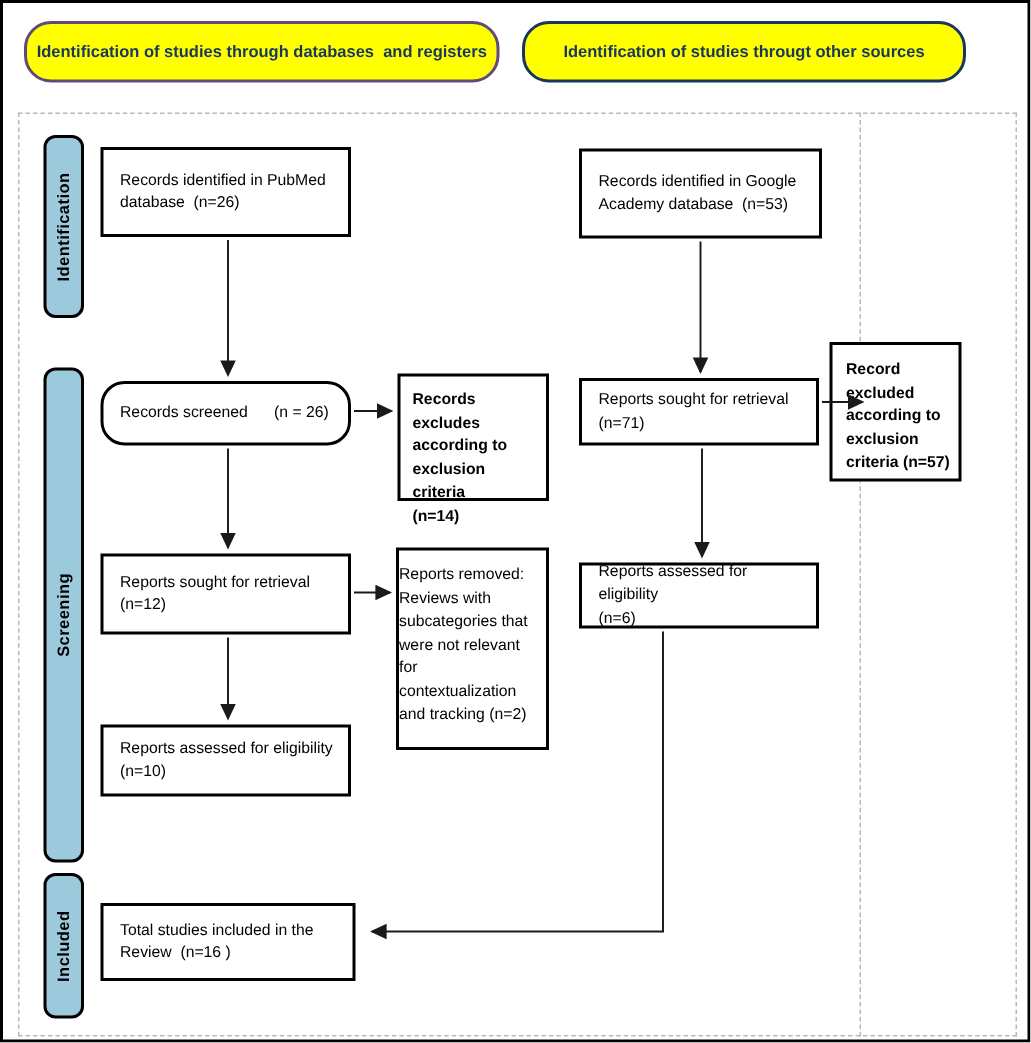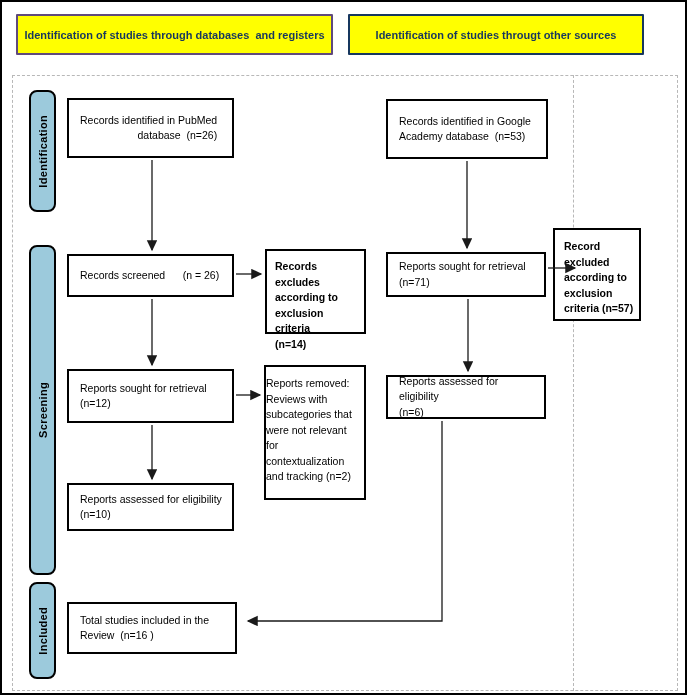--- a/index.html
+++ b/index.html
@@ -3,21 +3,21 @@
 <meta charset="utf-8">
 <style>
   html,body{margin:0;padding:0;background:#fff;font-family:"Liberation Sans",sans-serif;}
   #canvas{
     position:relative;width:687px;height:695px;background:#fff;
     border:2.5px solid #000;box-sizing:border-box;overflow:hidden;
   }
   
   .banner{
     position:absolute;display:flex;align-items:center;justify-content:center;
-    background:#FFFF00;border-radius:1px;box-sizing:border-box;
+    background:#FFFF00;border-radius:18px;box-sizing:border-box;
     font-weight:bold;font-size:11px;color:#17375E;text-align:center;white-space:pre;
   }
   #banner-left{left:14px;top:12px;width:317px;height:41px;border:2.5px solid #604A7B;}
   #banner-right{left:346px;top:12px;width:296px;height:41px;border:2.5px solid #17375E;}
   
   #dashed-frame{
     position:absolute;left:10px;top:73px;width:666px;height:616px;
     border:1px dashed #b8b8b8;box-sizing:border-box;
   }
   #dashed-divider{
@@ -36,23 +36,23 @@
   #stage-identification{top:88px;height:122px;}
   #stage-screening{top:243px;height:330px;}
   #stage-included{top:580px;height:97px;}
   
   .fbox{
     position:absolute;background:#fff;border:2px solid #000;box-sizing:border-box;
     display:flex;align-items:center;
     font-size:10.5px;color:#000;line-height:15.5px;
   }
   .fbox .txt{white-space:pre-wrap;padding-left:11px;padding-right:4px;}
-  #box-pubmed{left:65px;top:96px;width:167px;height:60px;text-align:right;}
+  #box-pubmed{left:65px;top:96px;width:167px;height:60px;}
   #box-google{left:384px;top:97px;width:162px;height:60px;}
-  #box-screened{left:65px;top:252px;width:167px;height:43px;border-width:2.5px;}
+  #box-screened{left:65px;top:252px;width:167px;height:43px;border-width:2.5px;border-radius:16px;}
   #box-excluded14{left:263px;top:247px;width:101px;height:85px;border-width:2.5px;align-items:flex-start;font-weight:bold;}
   #box-excluded14 .txt{padding-top:8px;padding-left:8px;}
   #box-retrieval71{left:384px;top:250px;width:160px;height:45px;border-width:2.5px;overflow:hidden;}
   #box-excluded57{left:551px;top:226px;width:88px;height:93px;border-width:2.5px;align-items:flex-start;font-weight:bold;}
   #box-excluded57 .txt{padding-top:9px;padding-left:9px;}
   #box-retrieval12{left:65px;top:367px;width:167px;height:54px;border-width:2.5px;}
   #box-removed2{left:262px;top:363px;width:102px;height:135px;border-width:2.5px;align-items:flex-start;}
   #box-removed2 .txt{padding-top:9px;padding-left:0;}
   #box-eligibility6{left:384px;top:373px;width:160px;height:44px;border-width:2.5px;}
   #box-eligibility10{left:65px;top:481px;width:167px;height:48px;}

